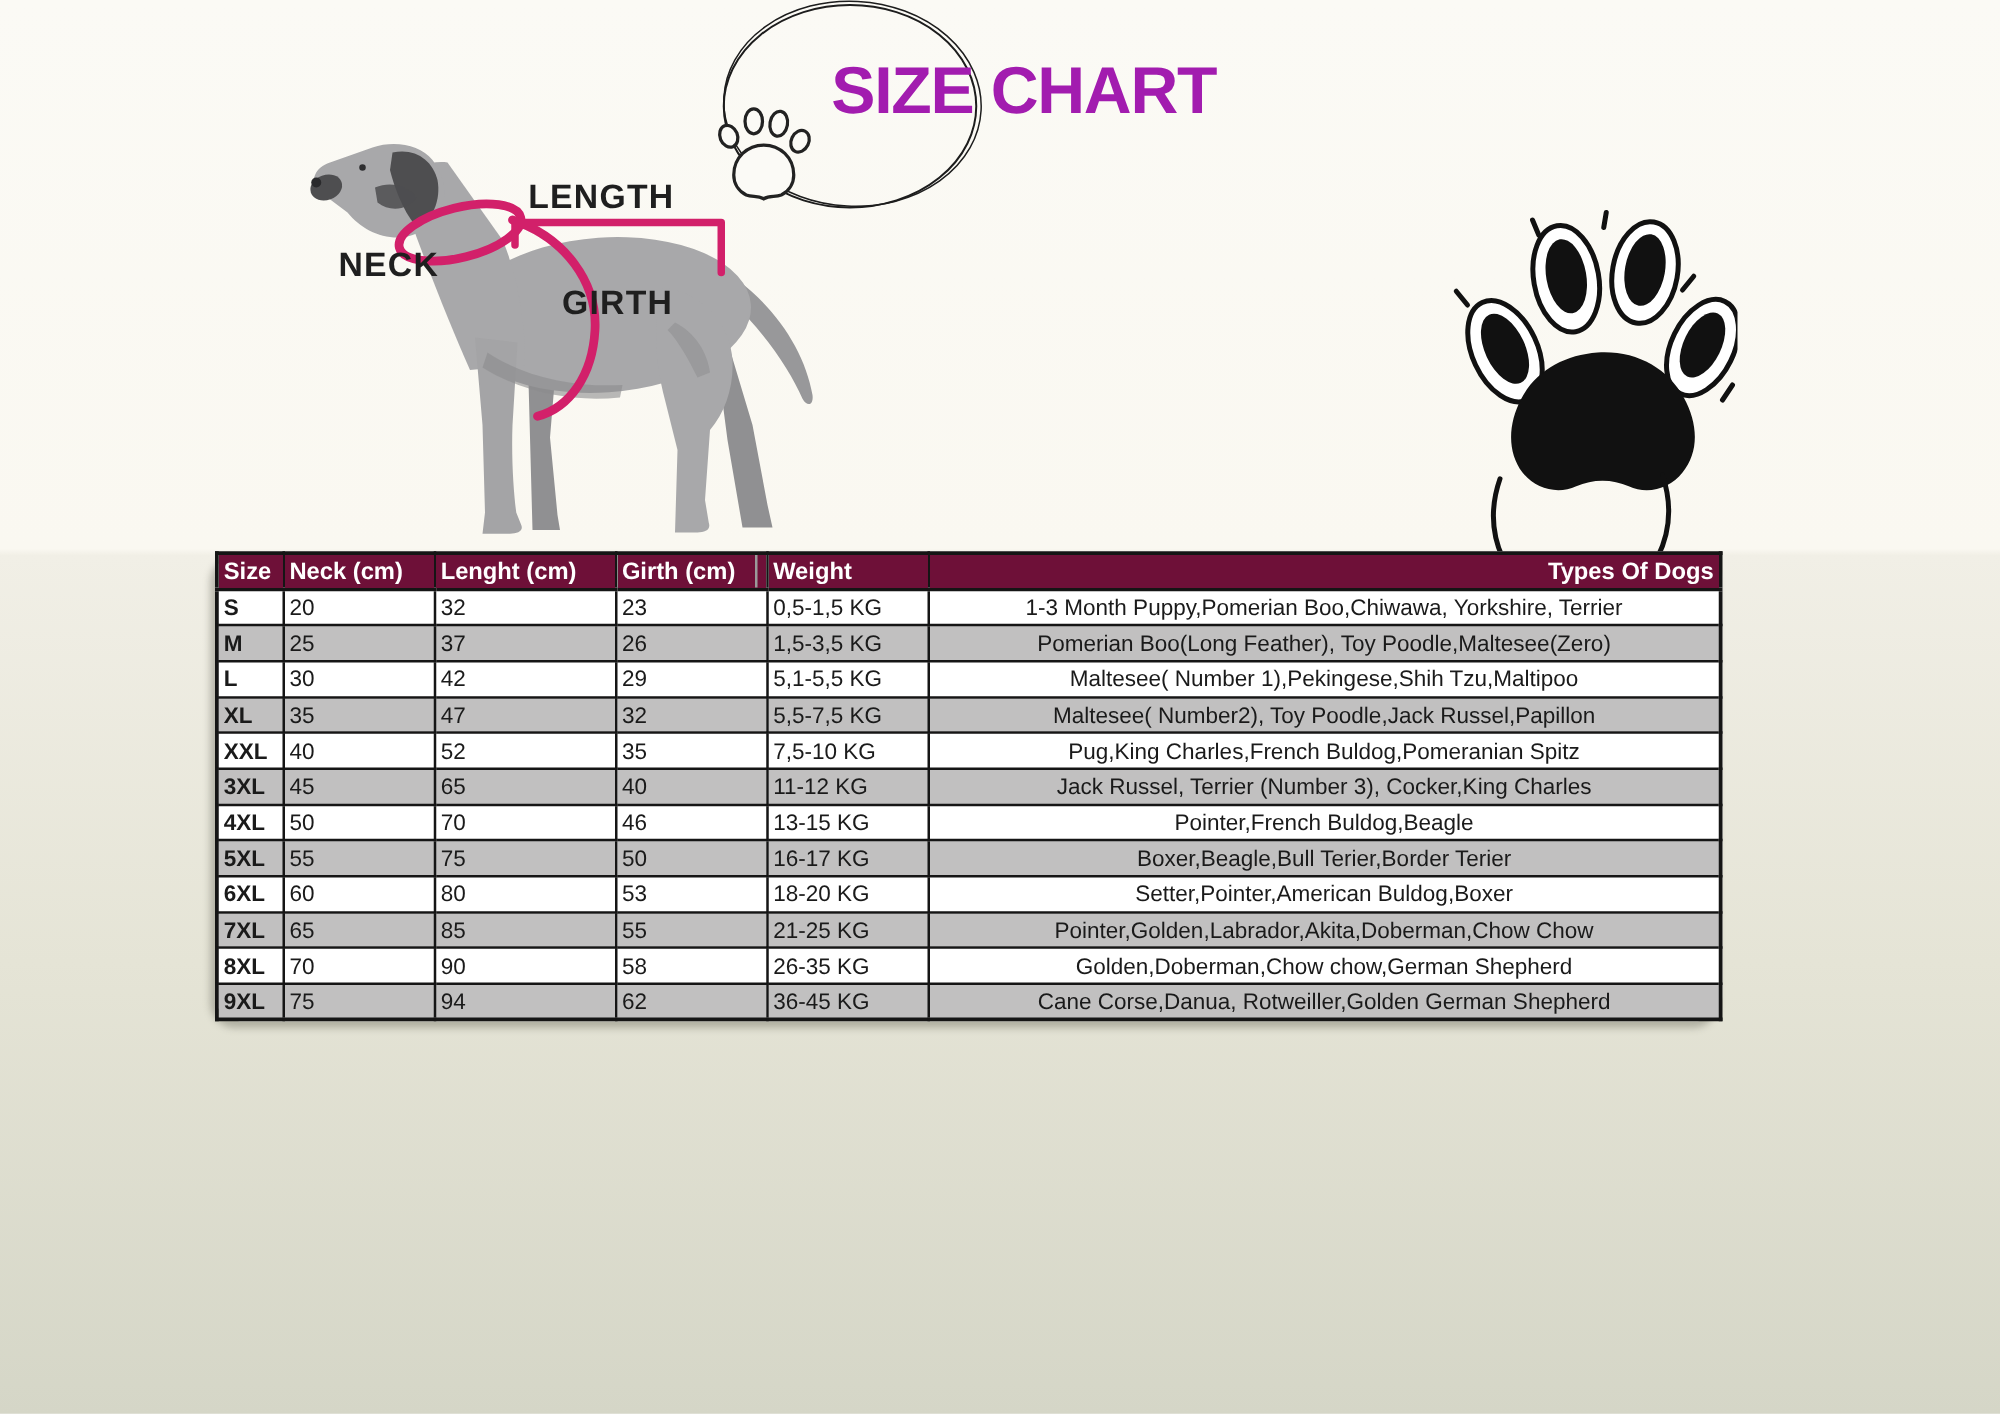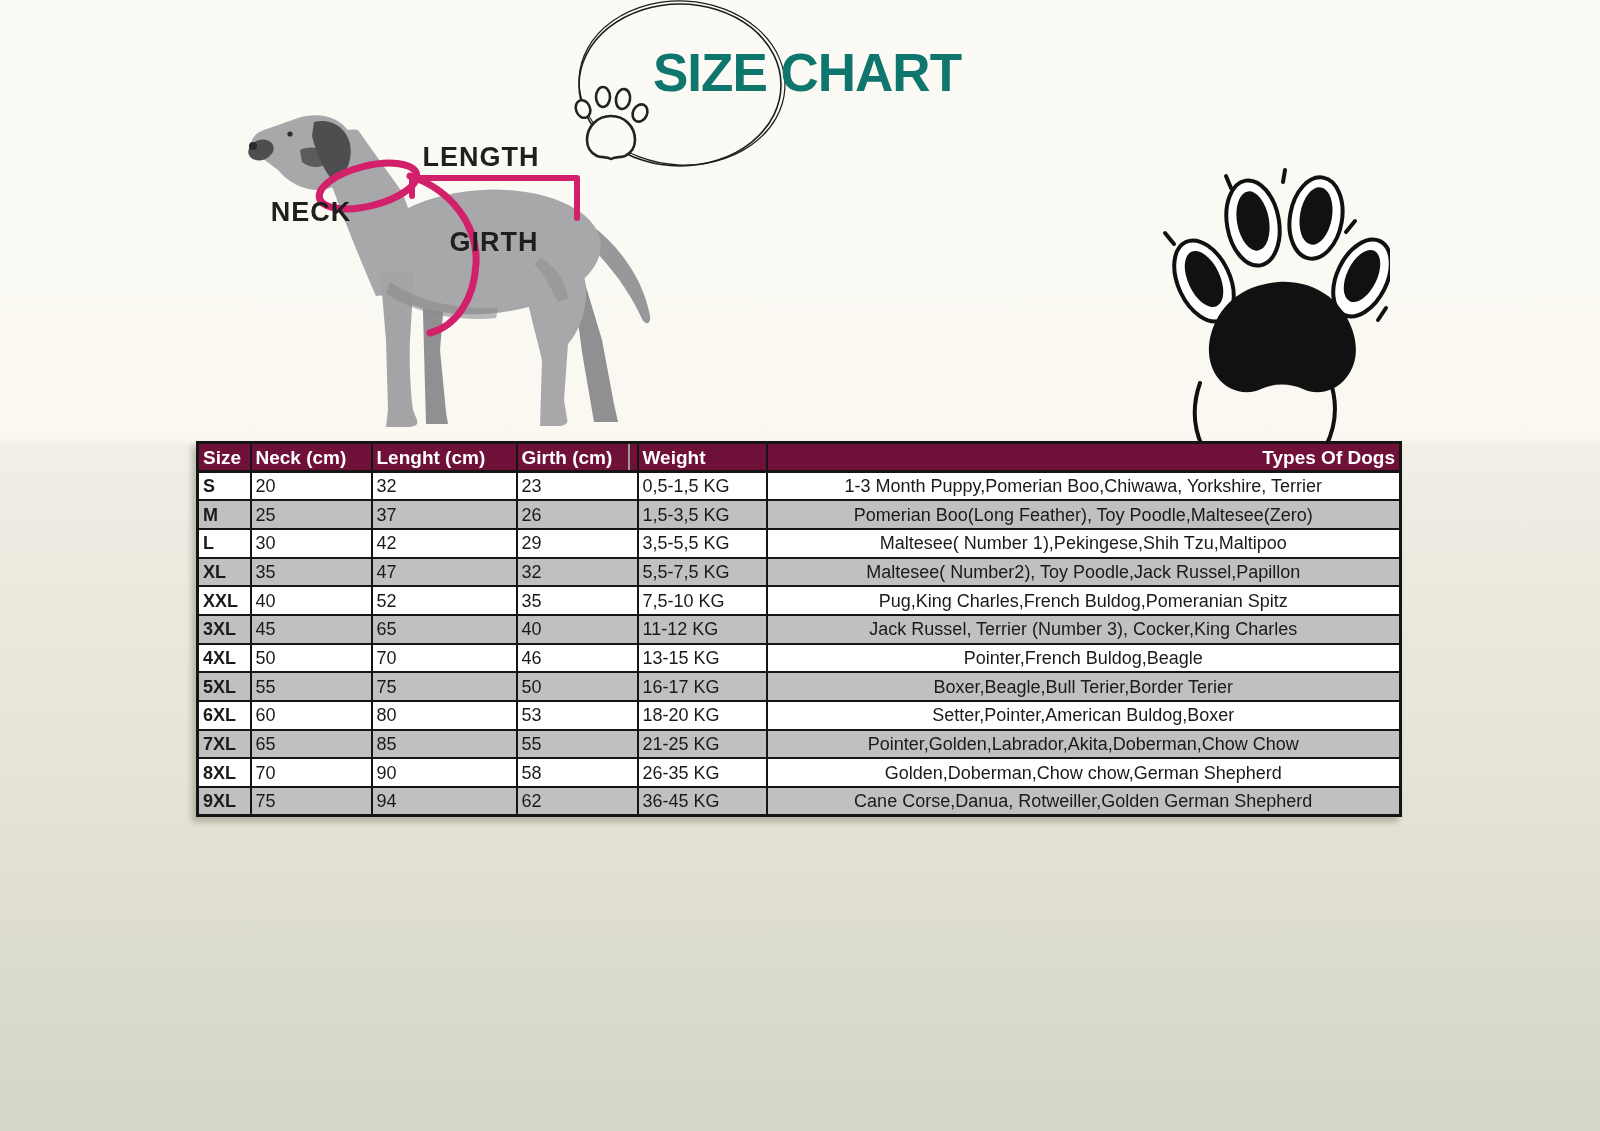--- a/index.html
+++ b/index.html
@@ -10,33 +10,34 @@
   html,body{width:1600px;height:1131px;overflow:hidden;}
   body{
     font-family:"Liberation Sans",sans-serif;color:var(--ink);
     background:linear-gradient(180deg,#fbfaf5 0%,#faf8f1 38.8%,#f1efe6 39.3%,#e5e4d6 68%,#d5d6c7 100%);
     position:relative;
   }
   
   .title-wrap{position:absolute;left:550px;top:0;width:430px;height:175px;}
   .title-wrap svg{position:absolute;inset:0;}
   .big-title{
-    position:absolute;left:92px;top:42px;width:330px;text-align:center;
-    font-size:53px;font-weight:bold;letter-spacing:-1px;color:#0f766e;white-space:nowrap;
+    position:absolute;left:104px;top:42px;width:330px;text-align:center;
+    font-size:53px;font-weight:bold;letter-spacing:-1px;color:#a21caf;white-space:nowrap;
   }
   
   .dog-wrap{position:absolute;left:240px;top:100px;width:430px;height:340px;}
   .meas-label{font-weight:bold;font-size:27px;fill:#1f1f1f;letter-spacing:1px;}
   
   .paw-wrap{position:absolute;left:1140px;top:148px;width:250px;height:300px;}
   
   .size-table{
-    position:absolute;left:196px;top:441px;width:1203px;
+    position:absolute;left:172px;top:441px;width:1203px;
     border-collapse:collapse;table-layout:fixed;background:var(--row-white);
     box-shadow:-4px 5px 6px rgba(96,96,84,.38);
+    border-radius:20px;
   }
   .size-table th,.size-table td{
     border:2px solid var(--border-dark);
     font-size:18px;line-height:1;overflow:hidden;white-space:nowrap;
     padding:0 4px;height:28.7px;
   }
   .size-table thead th{
     background:var(--header-bg);color:#fff;font-weight:bold;font-size:19px;
     height:29px;border-bottom:3px solid var(--border-dark);position:relative;
   }
@@ -168,21 +169,21 @@
         <td class="col-length">37</td>
         <td class="col-girth">26</td>
         <td class="col-weight">1,5-3,5 KG</td>
         <td class="col-dogs">Pomerian Boo(Long Feather), Toy Poodle,Maltesee(Zero)</td>
       </tr>
       <tr>
         <td class="col-size">L</td>
         <td class="col-neck">30</td>
         <td class="col-length">42</td>
         <td class="col-girth">29</td>
-        <td class="col-weight">3,5-5,5 KG</td>
+        <td class="col-weight">5,1-5,5 KG</td>
         <td class="col-dogs">Maltesee( Number 1),Pekingese,Shih Tzu,Maltipoo</td>
       </tr>
       <tr class="alt">
         <td class="col-size">XL</td>
         <td class="col-neck">35</td>
         <td class="col-length">47</td>
         <td class="col-girth">32</td>
         <td class="col-weight">5,5-7,5 KG</td>
         <td class="col-dogs">Maltesee( Number2), Toy Poodle,Jack Russel,Papillon</td>
       </tr>

